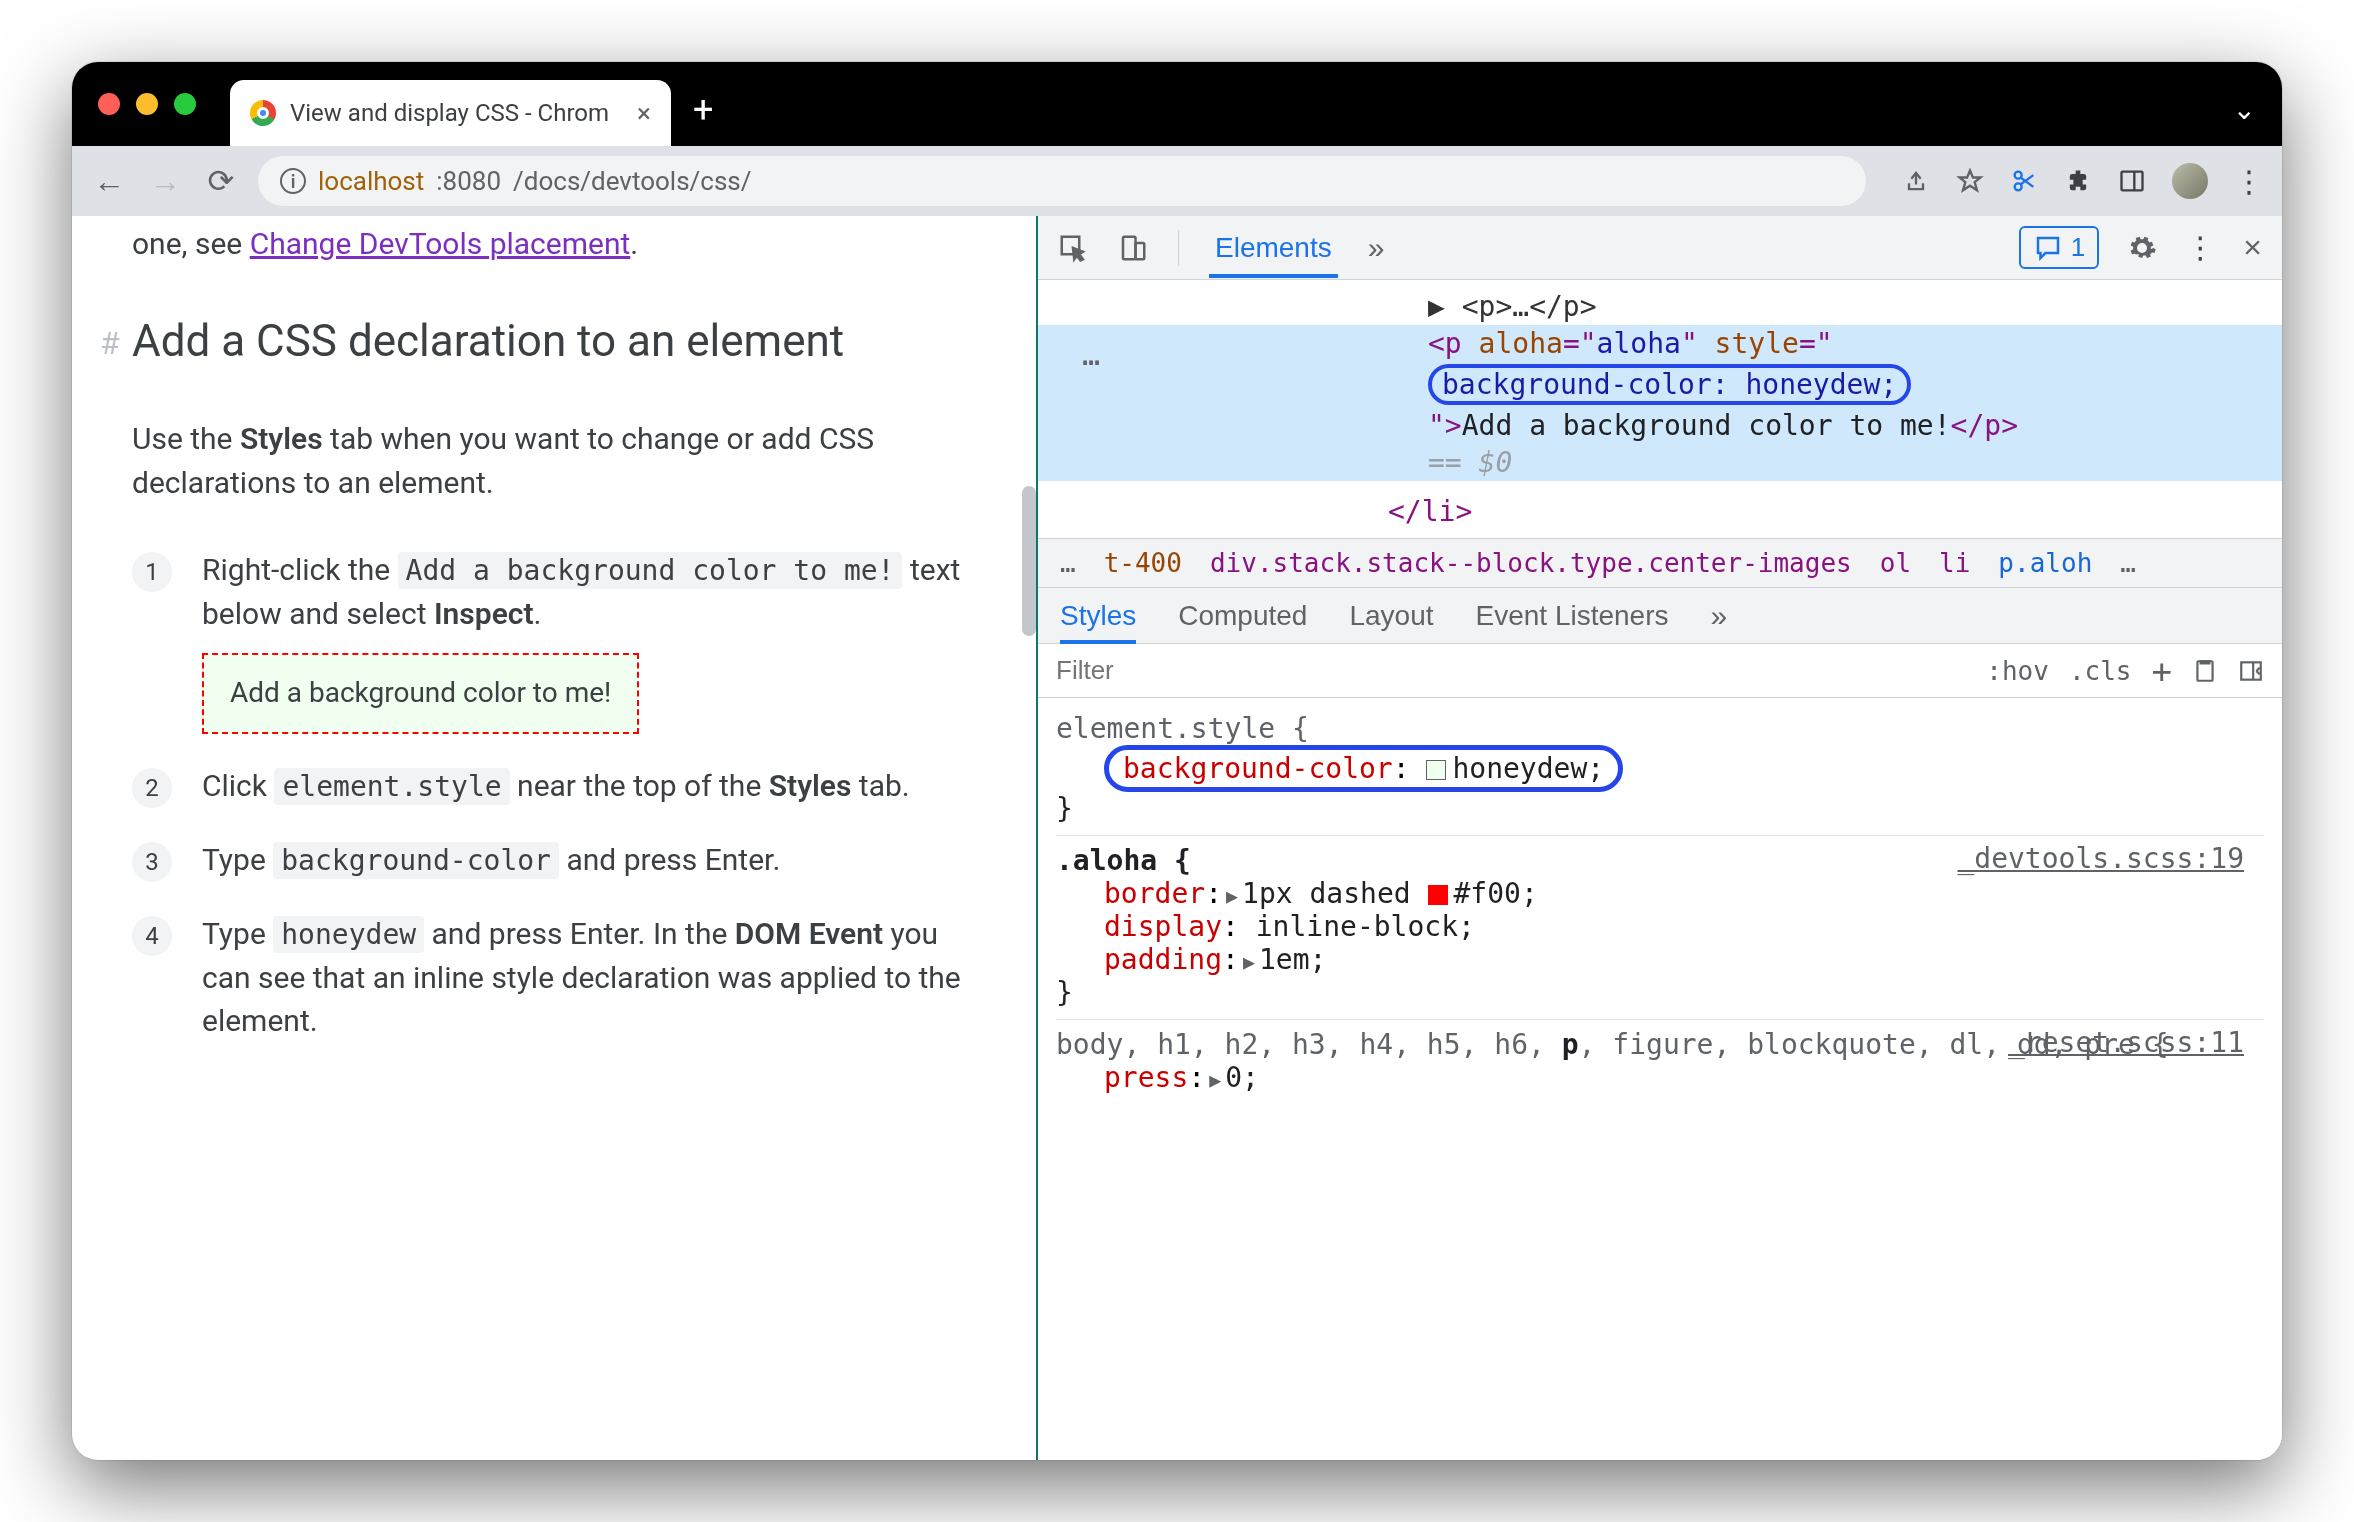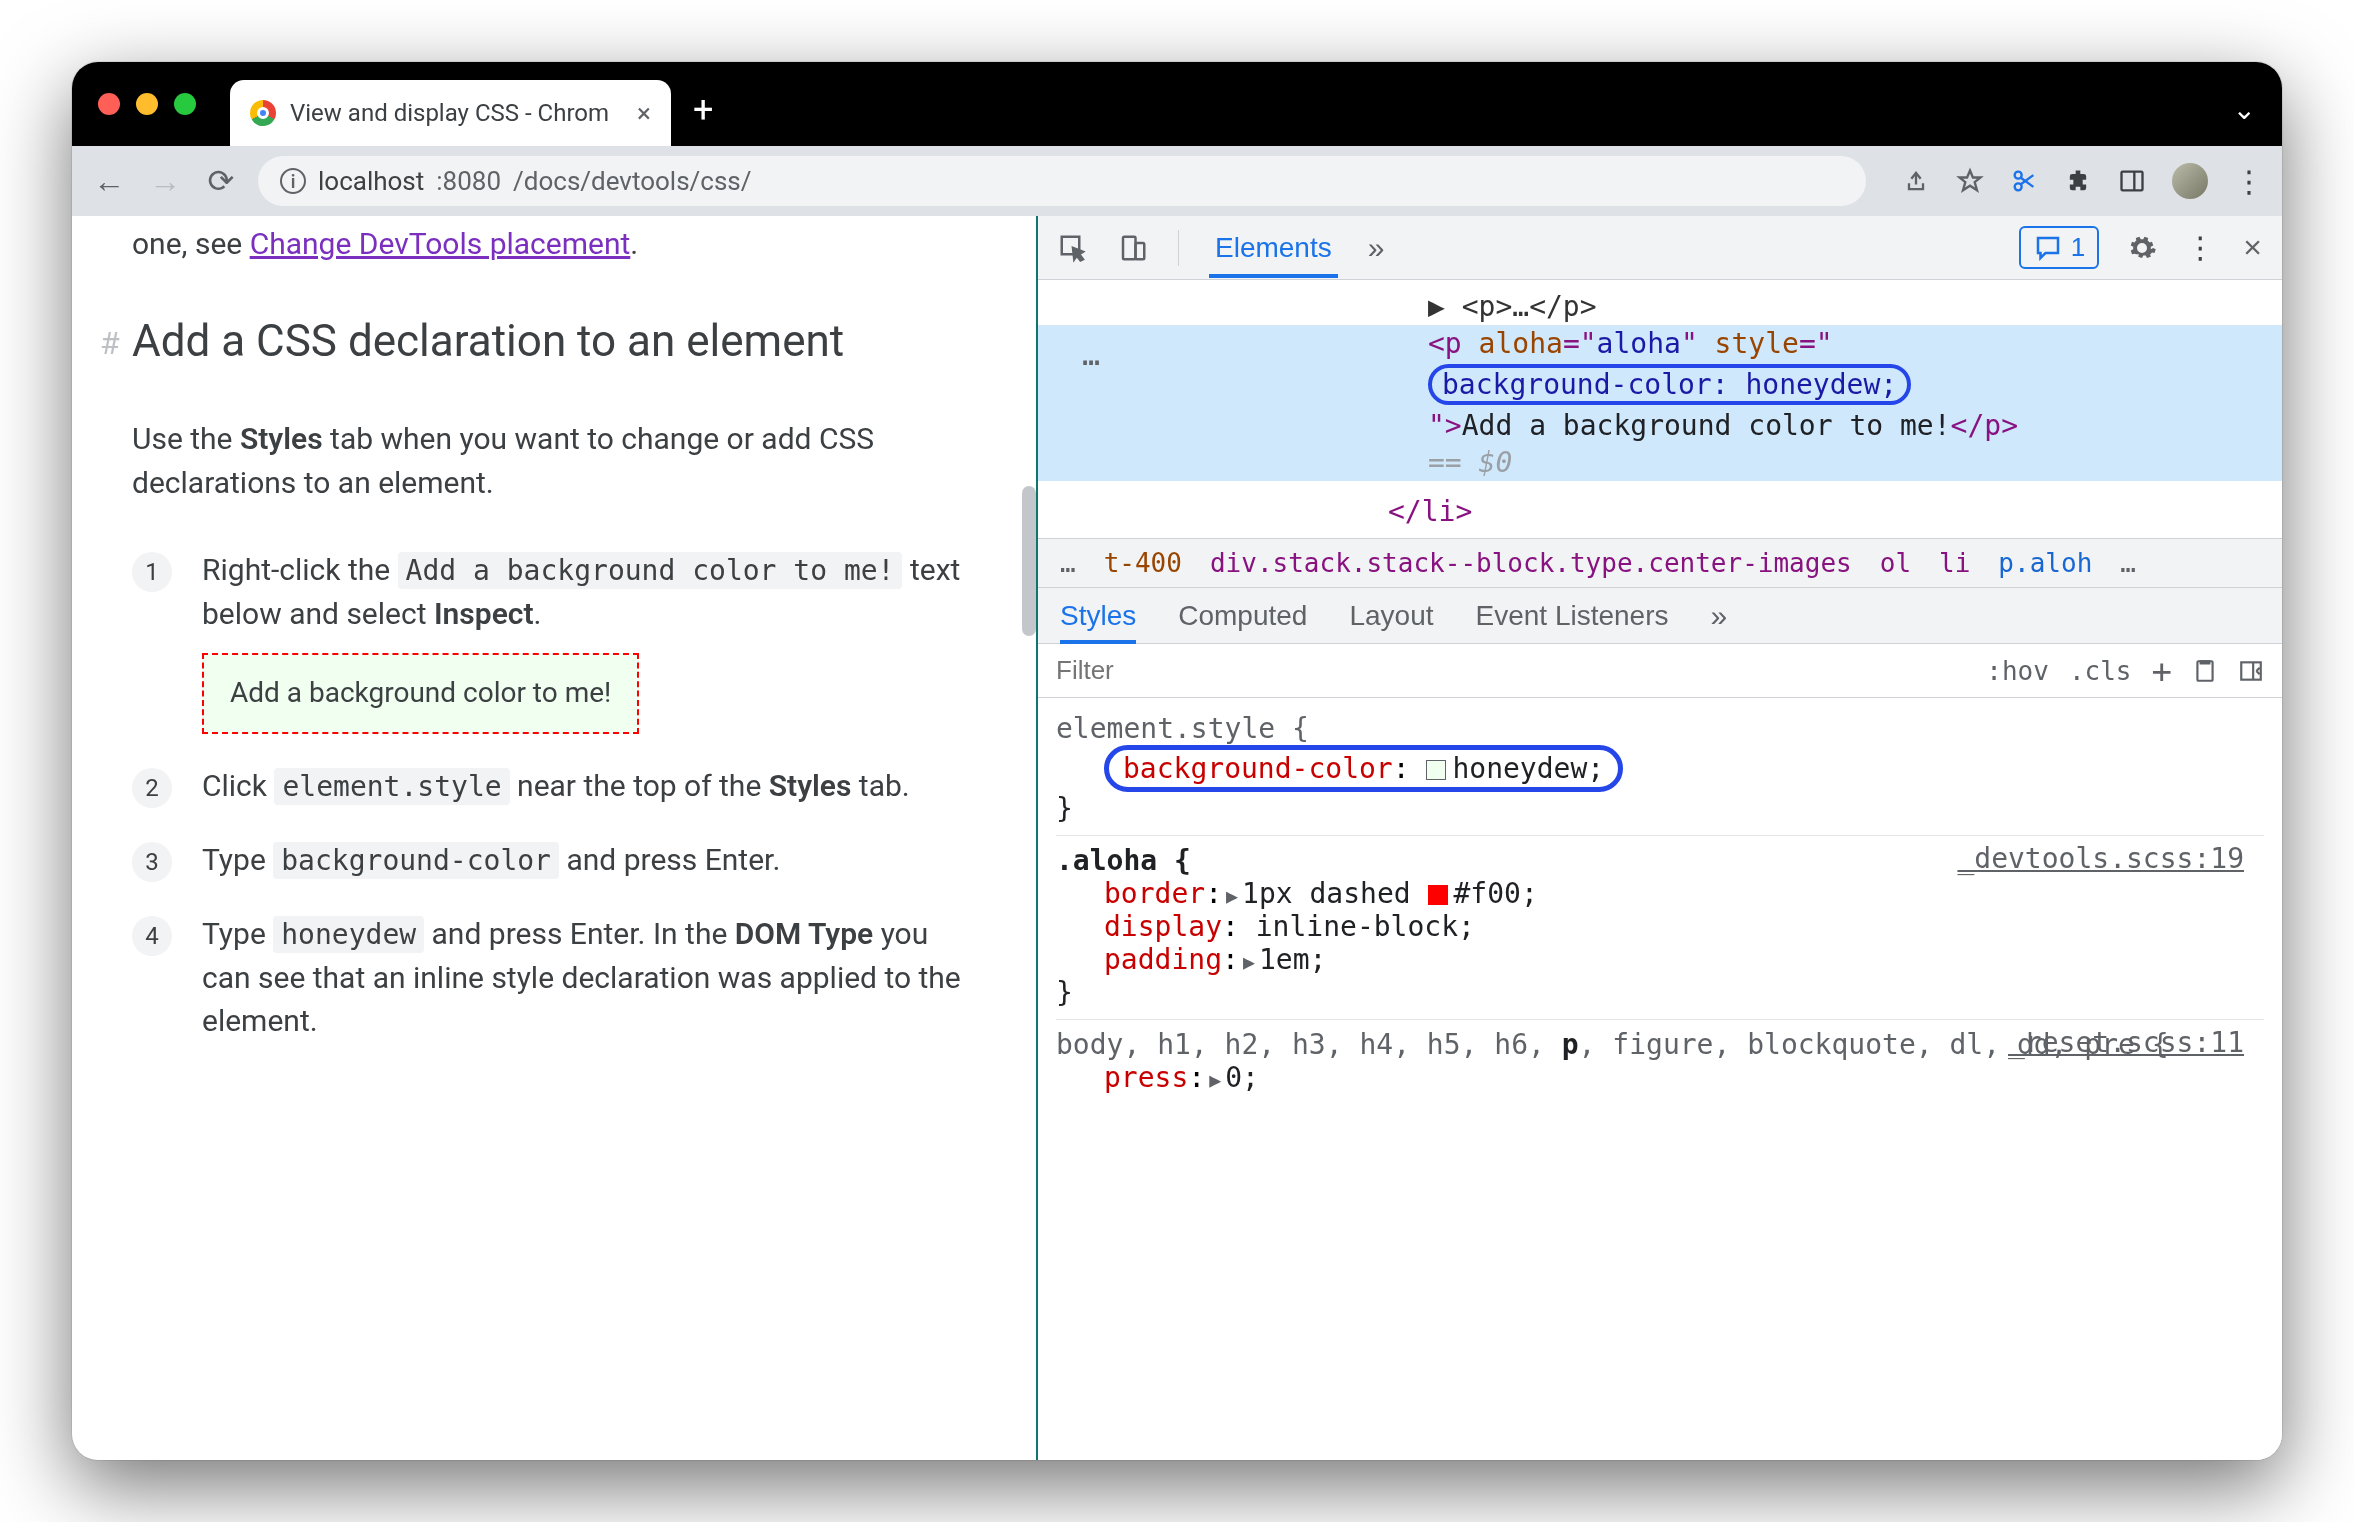--- a/index.html
+++ b/index.html
@@ -43,21 +43,21 @@
     padding: 0 18px; gap: 18px;
   }
   .navbtn { color:#5f6368; font-size:32px; width:38px; text-align:center; }
   .navbtn.disabled{ color:#b9bcc0; }
   .omnibox{
     flex:1; background:#f1f3f4; border-radius:40px; height:50px;
     display:flex; align-items:center; padding:0 22px; gap:12px;
     font-size:26px; color:#202124;
   }
   .omnibox .info{ width:26px;height:26px;border:2px solid #5f6368;border-radius:50%;display:flex;align-items:center;justify-content:center;font-size:18px;color:#5f6368;font-weight:600;}
-  .omnibox .host{color:#404040;} .omnibox .port{color:#5f6368;} .omnibox .path{color:#5f6368;}
+  .omnibox .host{color:#a16207;} .omnibox .port{color:#5f6368;} .omnibox .path{color:#5f6368;}
   .tbicons{ display:flex; gap:26px; align-items:center; margin-left:18px;}
   .tbicons svg{ width:28px;height:28px; }
   .avatar{ width:36px;height:36px;border-radius:50%;background:linear-gradient(135deg,#bba,#776);}
   .kebab{ font-size:30px;color:#3c4043; }
 
   
   .split{ display:flex; height: calc(100% - 84px - 70px); }
   .page{ width: 964px; padding: 0 60px 0 60px; overflow:hidden; position:relative; color:#3c4043; font-size:30px; line-height:1.45;}
   .page .topline{ margin-top:6px; }
   .page a{ color:#7b2fbf; text-decoration:underline; }
@@ -217,21 +217,21 @@
         </li>
         <li>
           <span class="stepnum">3</span>
           <div class="stepbody">
             <span>Type </span><code class="inline">background-color</code><span> and press Enter.</span>
           </div>
         </li>
         <li>
           <span class="stepnum">4</span>
           <div class="stepbody">
-            <span>Type </span><code class="inline">honeydew</code><span> and press Enter. In the </span><strong>DOM Type</strong><span> you can see that an inline style declaration was applied to the element.</span>
+            <span>Type </span><code class="inline">honeydew</code><span> and press Enter. In the </span><strong>DOM Event</strong><span> you can see that an inline style declaration was applied to the element.</span>
           </div>
         </li>
       </ol>
     </div>
 
     <div class="devtools" style="position:relative;">
       <div class="scroll-thumb" style="top:80px;height:180px;"></div>
 
       <div class="dt-toolbar">
         <svg viewBox="0 0 24 24" fill="none" stroke="#5f6368" stroke-width="2">

